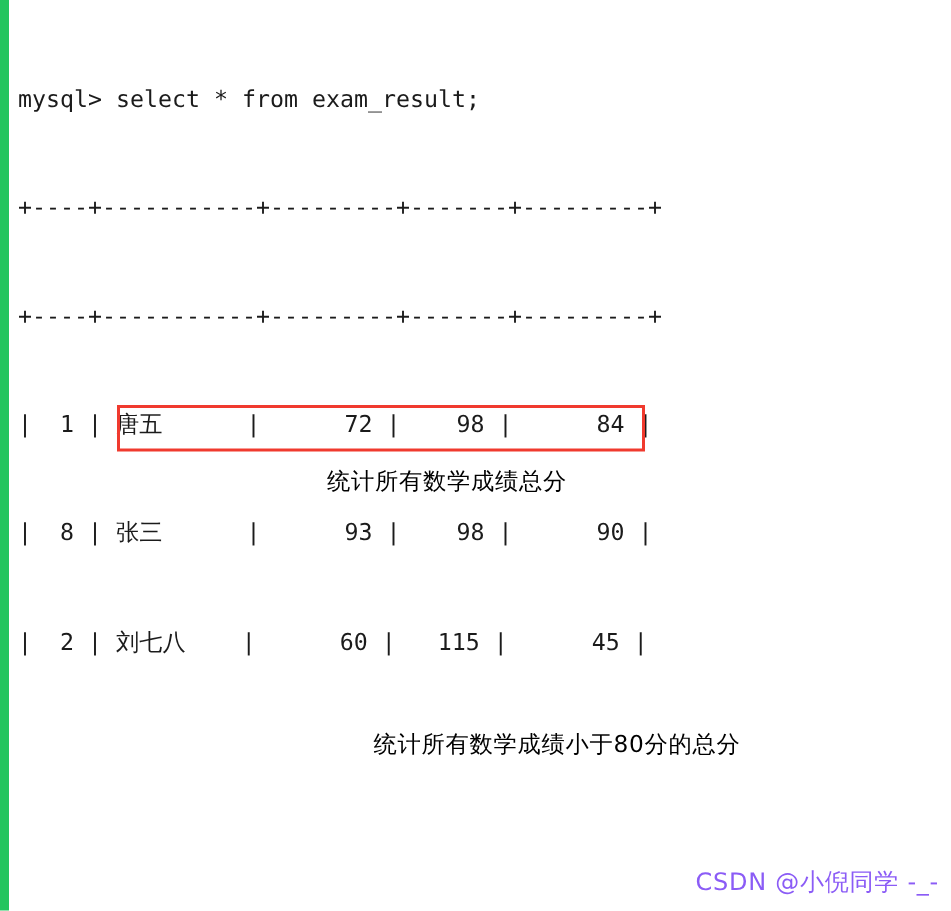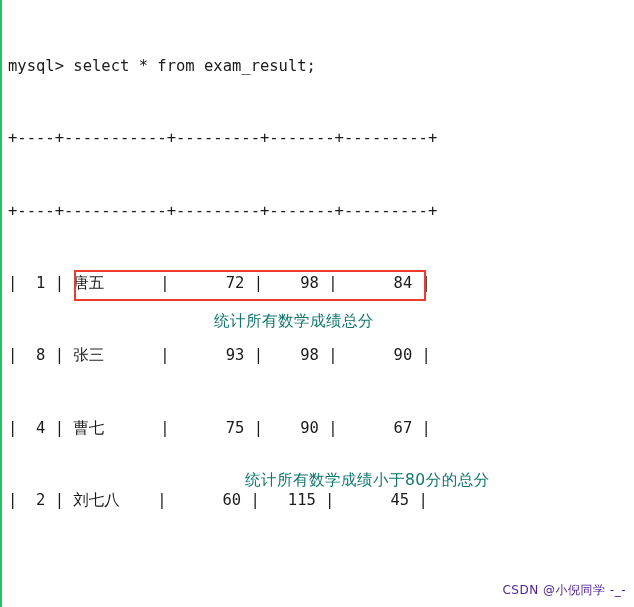--- a/index.html
+++ b/index.html
@@ -13,21 +13,21 @@
     overflow: hidden;
     font-family: "DejaVu Sans Mono", "Liberation Mono", monospace;
   }
 
   #terminal {
     position: relative;
     width: 634px;
     height: 607px;
     background: #ffffff;
     box-sizing: border-box;
-    border-left: 2px solid #22c55e;
+    border-left: 6px solid #22c55e;
     overflow: hidden;
   }
 
   #console-lines {
     position: absolute;
     top: 6px;
     left: 6px;
     right: 0;
     font-family: "DejaVu Sans Mono", "Liberation Mono", monospace;
     font-size: 15.5px;
@@ -51,61 +51,60 @@
     width: 352px;
     height: 31px;
     border: 2.5px solid #f03a2e;
     box-sizing: border-box;
     background: transparent;
     pointer-events: none;
   }
 
   .annotation {
     position: absolute;
-    color: #0f766e;
+    color: #000000;
     font-family: "DejaVu Sans", "Liberation Sans", sans-serif;
     font-size: 15.5px;
     font-weight: 400;
     white-space: nowrap;
     letter-spacing: 0.5px;
   }
 
   #annotation-sum-all {
     left: 212px;
     top: 311px;
   }
 
   #annotation-sum-lt80 {
     left: 243px;
-    top: 470px;
+    top: 486px;
   }
 
   #watermark {
     position: absolute;
     right: 8px;
     bottom: 8px;
-    color: #4c1d95;
+    color: #8b5cf6;
     font-family: "DejaVu Sans", "Liberation Sans", sans-serif;
-    font-size: 12px;
+    font-size: 16px;
     white-space: nowrap;
     letter-spacing: 0.5px;
   }
 </style>
 </head>
 <body>
 
 <div id="terminal">
 
   <div id="console-lines">
     <span class="line">mysql&gt; select * from exam_result;</span>
     <span class="line">+----+-----------+---------+-------+---------+</span>
     <span class="line">+----+-----------+---------+-------+---------+</span>
     <span class="line">|  1 | 唐五      |      72 |    98 |      84 |</span>
     <span class="line">|  8 | 张三      |      93 |    98 |      90 |</span>
-    <span class="line">|  4 | 曹七      |      75 |    90 |      67 |</span>
     <span class="line">|  2 | 刘七八    |      60 |   115 |      45 |</span>
     
     
     
     
     
     
     
     
     

